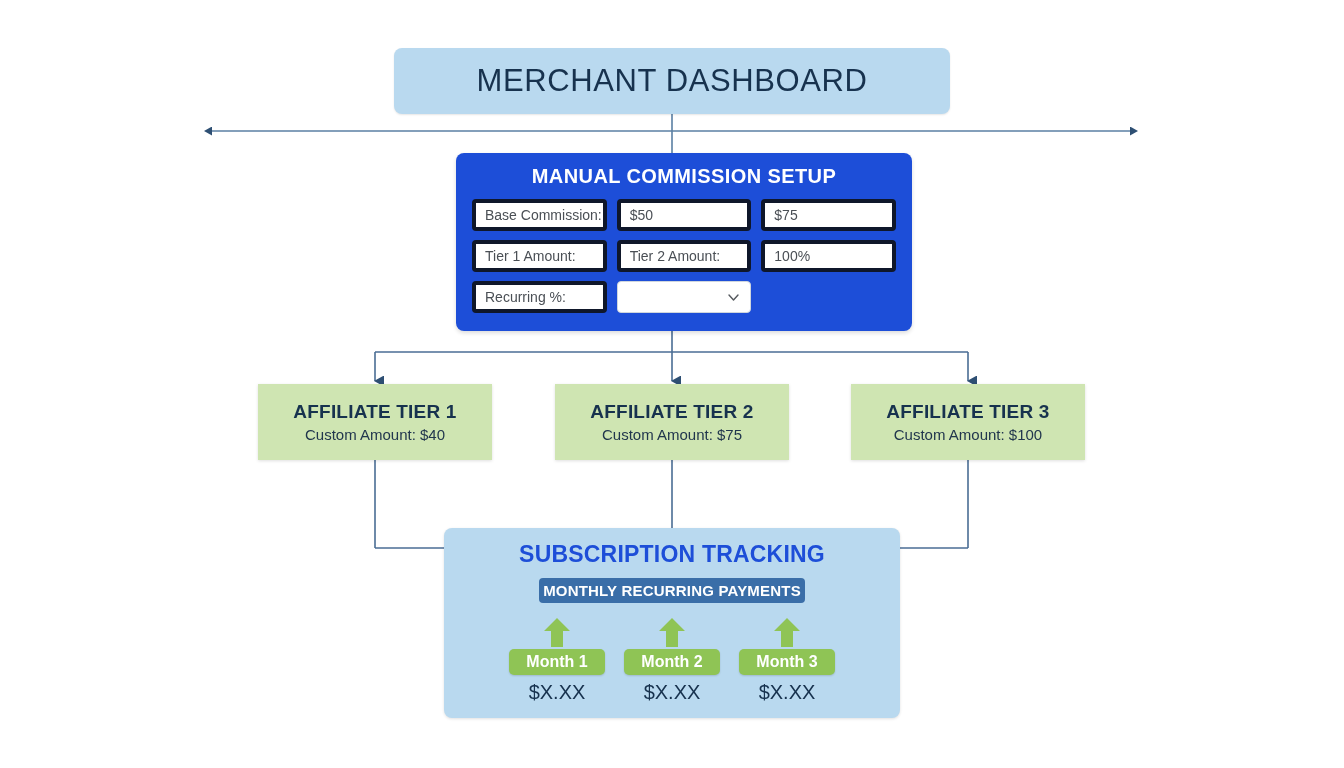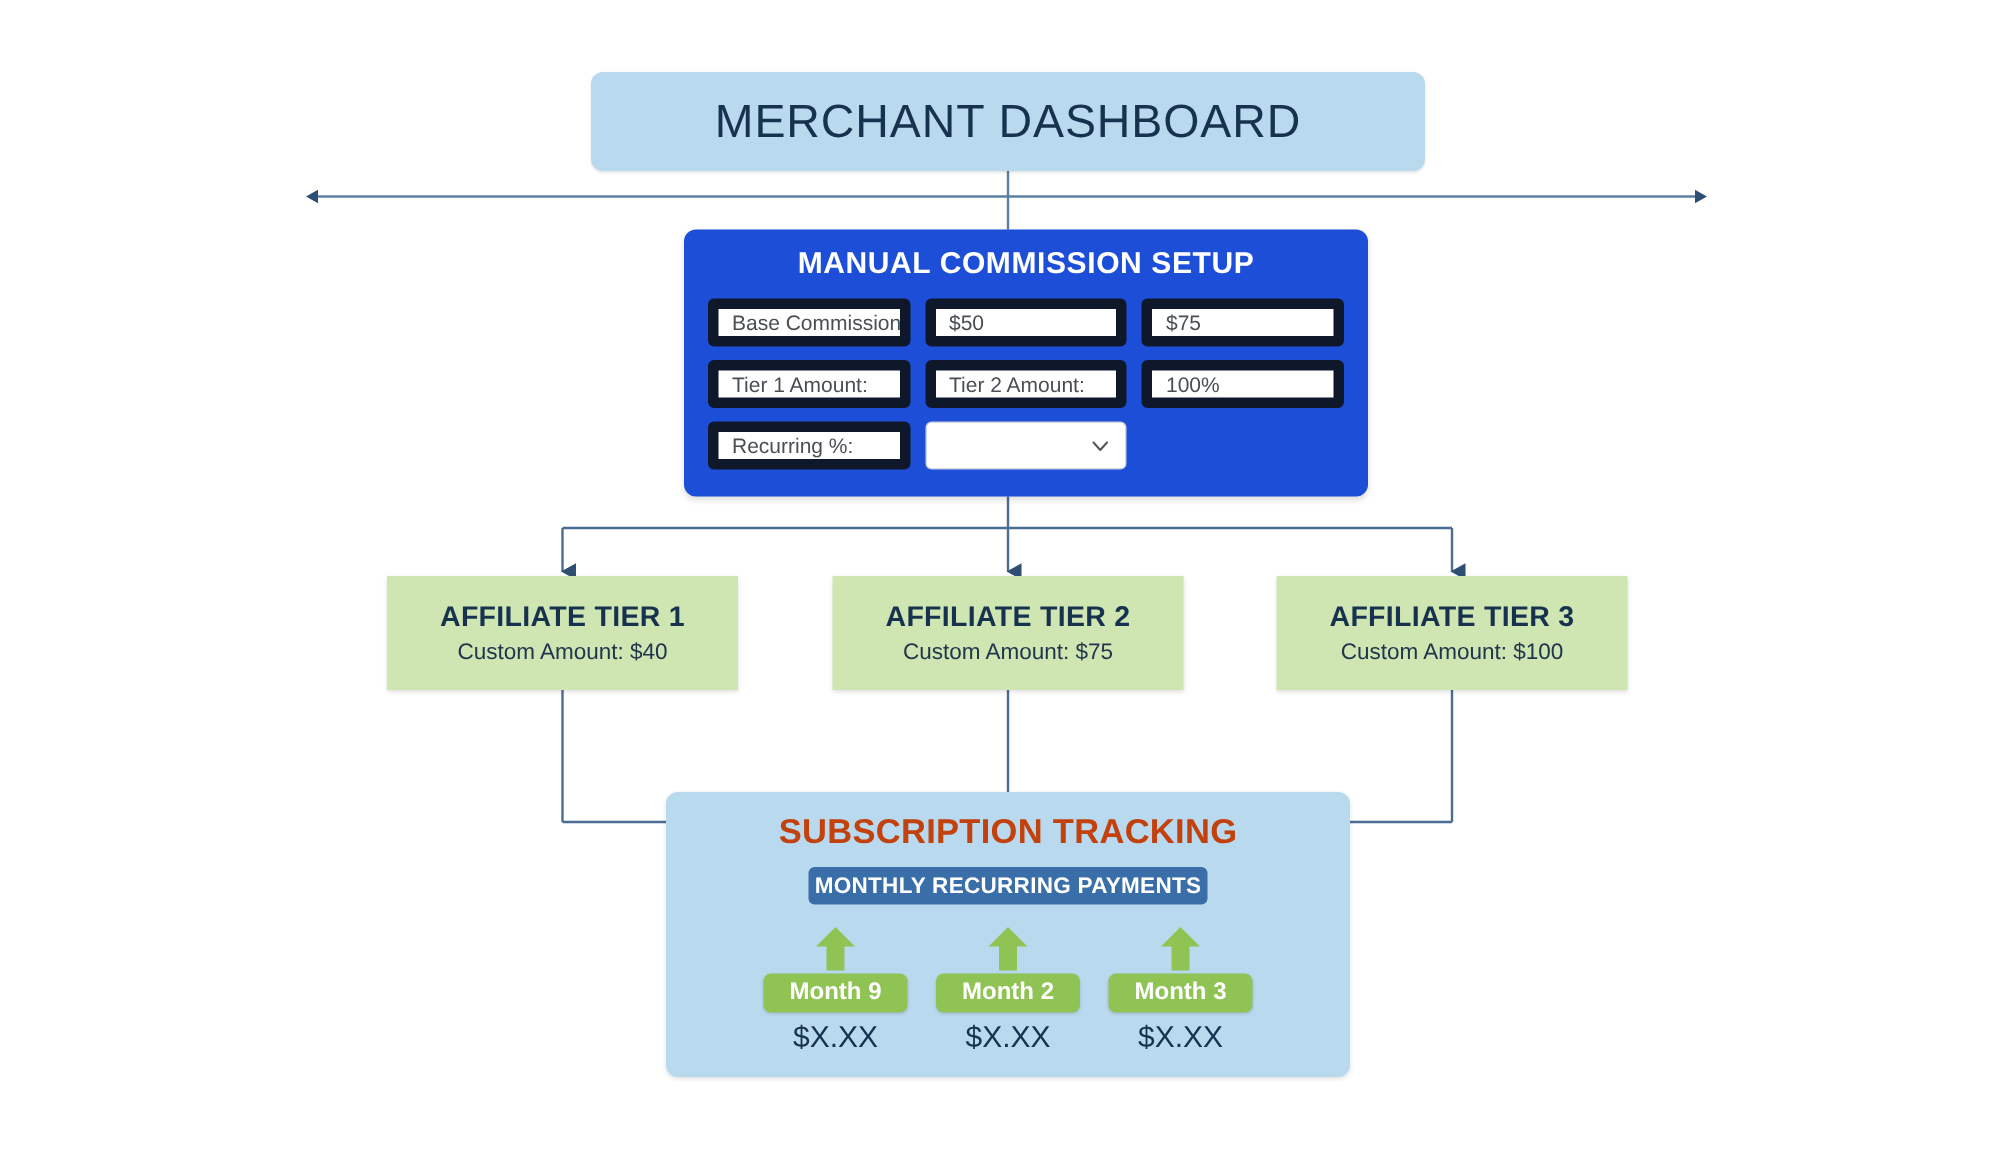--- a/index.html
+++ b/index.html
@@ -55,21 +55,21 @@
     letter-spacing: 0.4px;
     margin-bottom: 11px;
   }
   .form-grid {
     display: grid;
     grid-template-columns: 1fr 1fr 1fr;
     gap: 9px 10px;
   }
   .field {
     background: #ffffff;
-    border: 7px solid #0f172a;
+    border: 4px solid #0f172a;
     border-radius: 4px;
     height: 32px;
     display: flex;
     align-items: center;
     padding: 0 9px;
     font-size: 14px;
     color: #4a4f55;
     box-sizing: border-box;
     white-space: nowrap;
     overflow: hidden;
@@ -107,21 +107,21 @@
     left: 444px; top: 528px;
     width: 456px; height: 190px;
     background: #b9d9ef;
     border-radius: 8px;
     box-shadow: 0 1px 3px rgba(0,0,0,0.12);
   }
   #subscription-tracking .sub-title {
     text-align: center;
     font-size: 23px;
     font-weight: bold;
-    color: #c2410c;
+    color: #1d4ed8;
     letter-spacing: 0.2px;
     padding-top: 13px;
   }
   #recurring-badge {
     margin: 10px auto 0 auto;
     width: 266px; height: 25px;
     background: #3a6ea8;
     border-radius: 4px;
     display: flex; align-items: center; justify-content: center;
     color: #ffffff;
@@ -250,21 +250,21 @@
     <div id="recurring-badge">MONTHLY RECURRING PAYMENTS</div>
 
     <div id="months-row">
 
       <div class="month-col">
         <span class="up-arrow">
           <svg viewBox="0 0 30 31" xmlns="http://www.w3.org/2000/svg">
             <path d="M15,1 L28,14 L21,14 L21,30 L9,30 L9,14 L2,14 Z" fill="#8fc455"></path>
           </svg>
         </span>
-        <div class="month-pill">Month 9</div>
+        <div class="month-pill">Month 1</div>
         <div class="month-amount">$X.XX</div>
       </div>
 
       <div class="month-col">
         <span class="up-arrow">
           <svg viewBox="0 0 30 31" xmlns="http://www.w3.org/2000/svg">
             <path d="M15,1 L28,14 L21,14 L21,30 L9,30 L9,14 L2,14 Z" fill="#8fc455"></path>
           </svg>
         </span>
         <div class="month-pill">Month 2</div>

